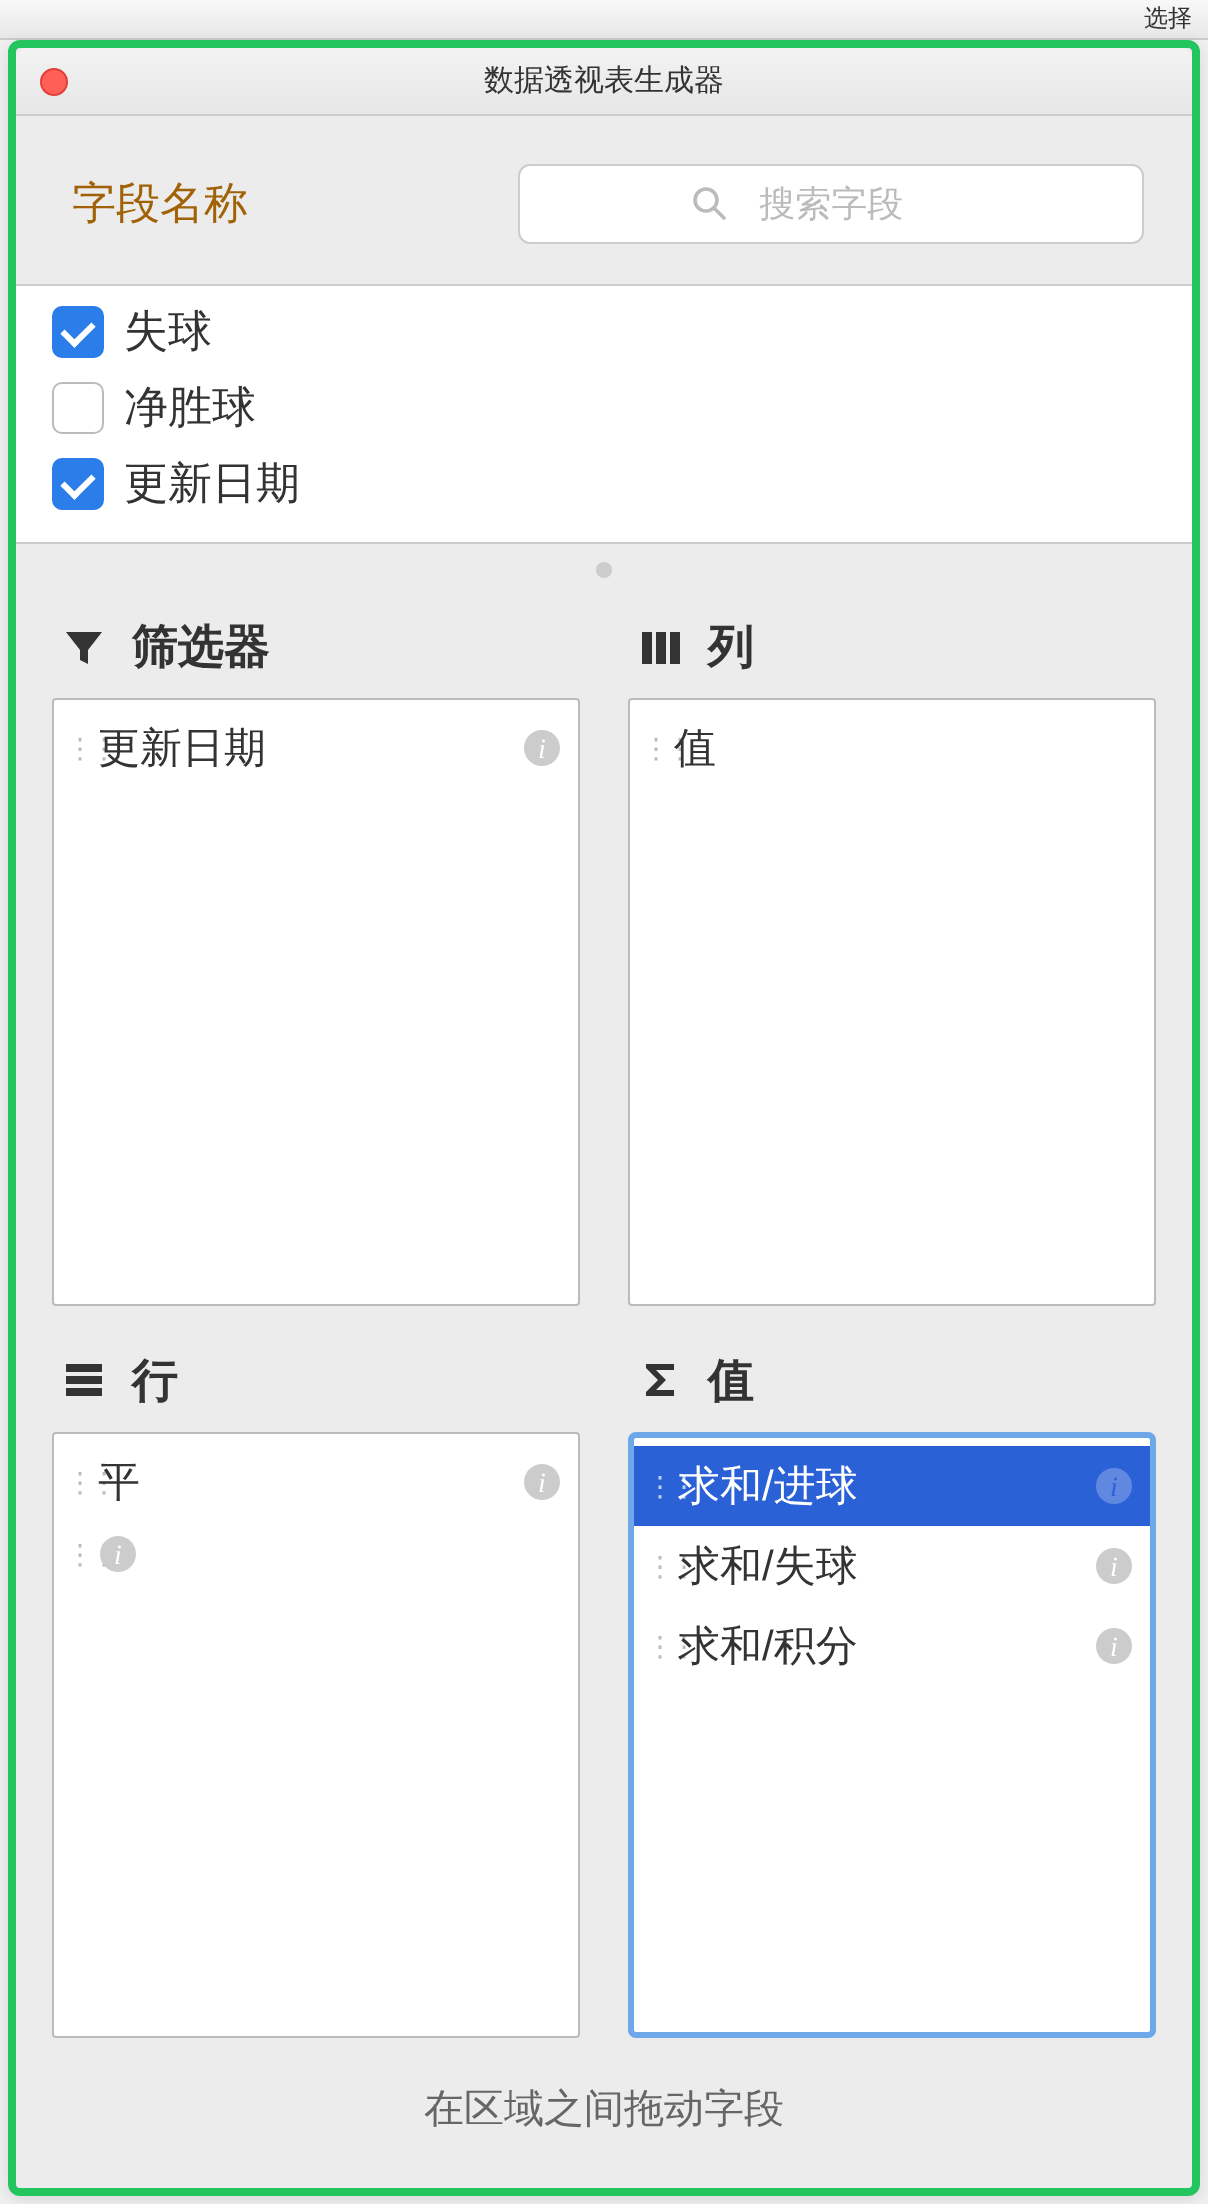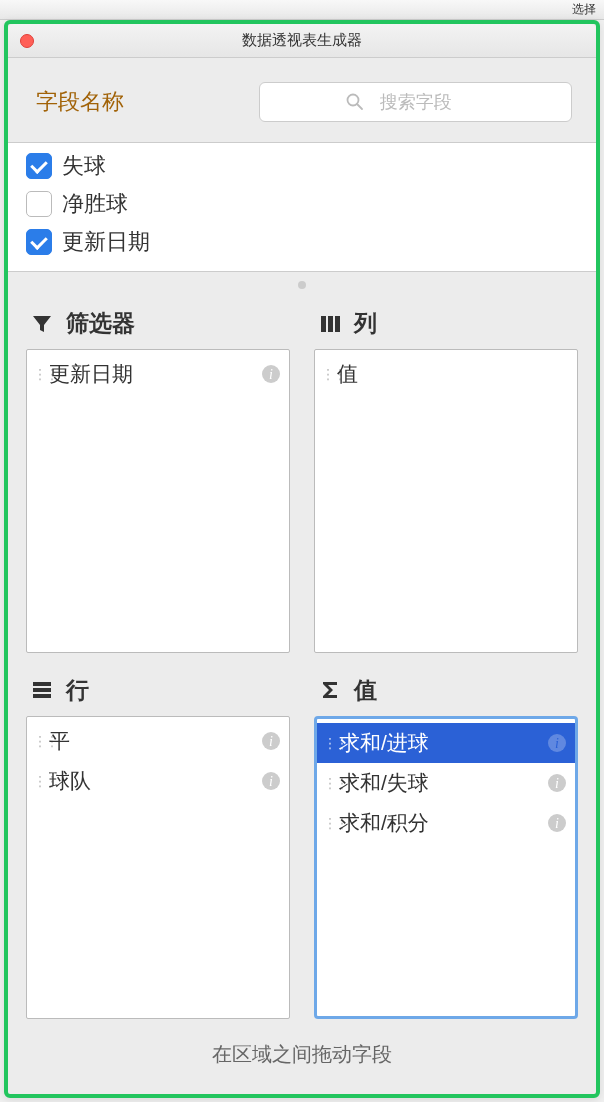--- a/index.html
+++ b/index.html
@@ -328,21 +328,20 @@
           <div class="zone-item">
             <span class="grip">⋮⋮</span>
             <span class="zone-item-label">平</span>
             <svg width="20" height="20" viewBox="0 0 20 20" class="info-icon">
               <circle cx="10" cy="10" r="9" fill="#ccc"></circle>
               <text x="10" y="15" text-anchor="middle" font-size="14" font-style="italic" font-family="Georgia,serif" fill="#fff">i</text>
             </svg>
           </div>
           <div class="zone-item">
             <span class="grip">⋮⋮</span>
-            <span class="zone-item-label">球队</span>
             <svg width="20" height="20" viewBox="0 0 20 20" class="info-icon">
               <circle cx="10" cy="10" r="9" fill="#ccc"></circle>
               <text x="10" y="15" text-anchor="middle" font-size="14" font-style="italic" font-family="Georgia,serif" fill="#fff">i</text>
             </svg>
           </div>
         </div>
     </div>
 
     <div class="zone">
       <div class="zone-header">

